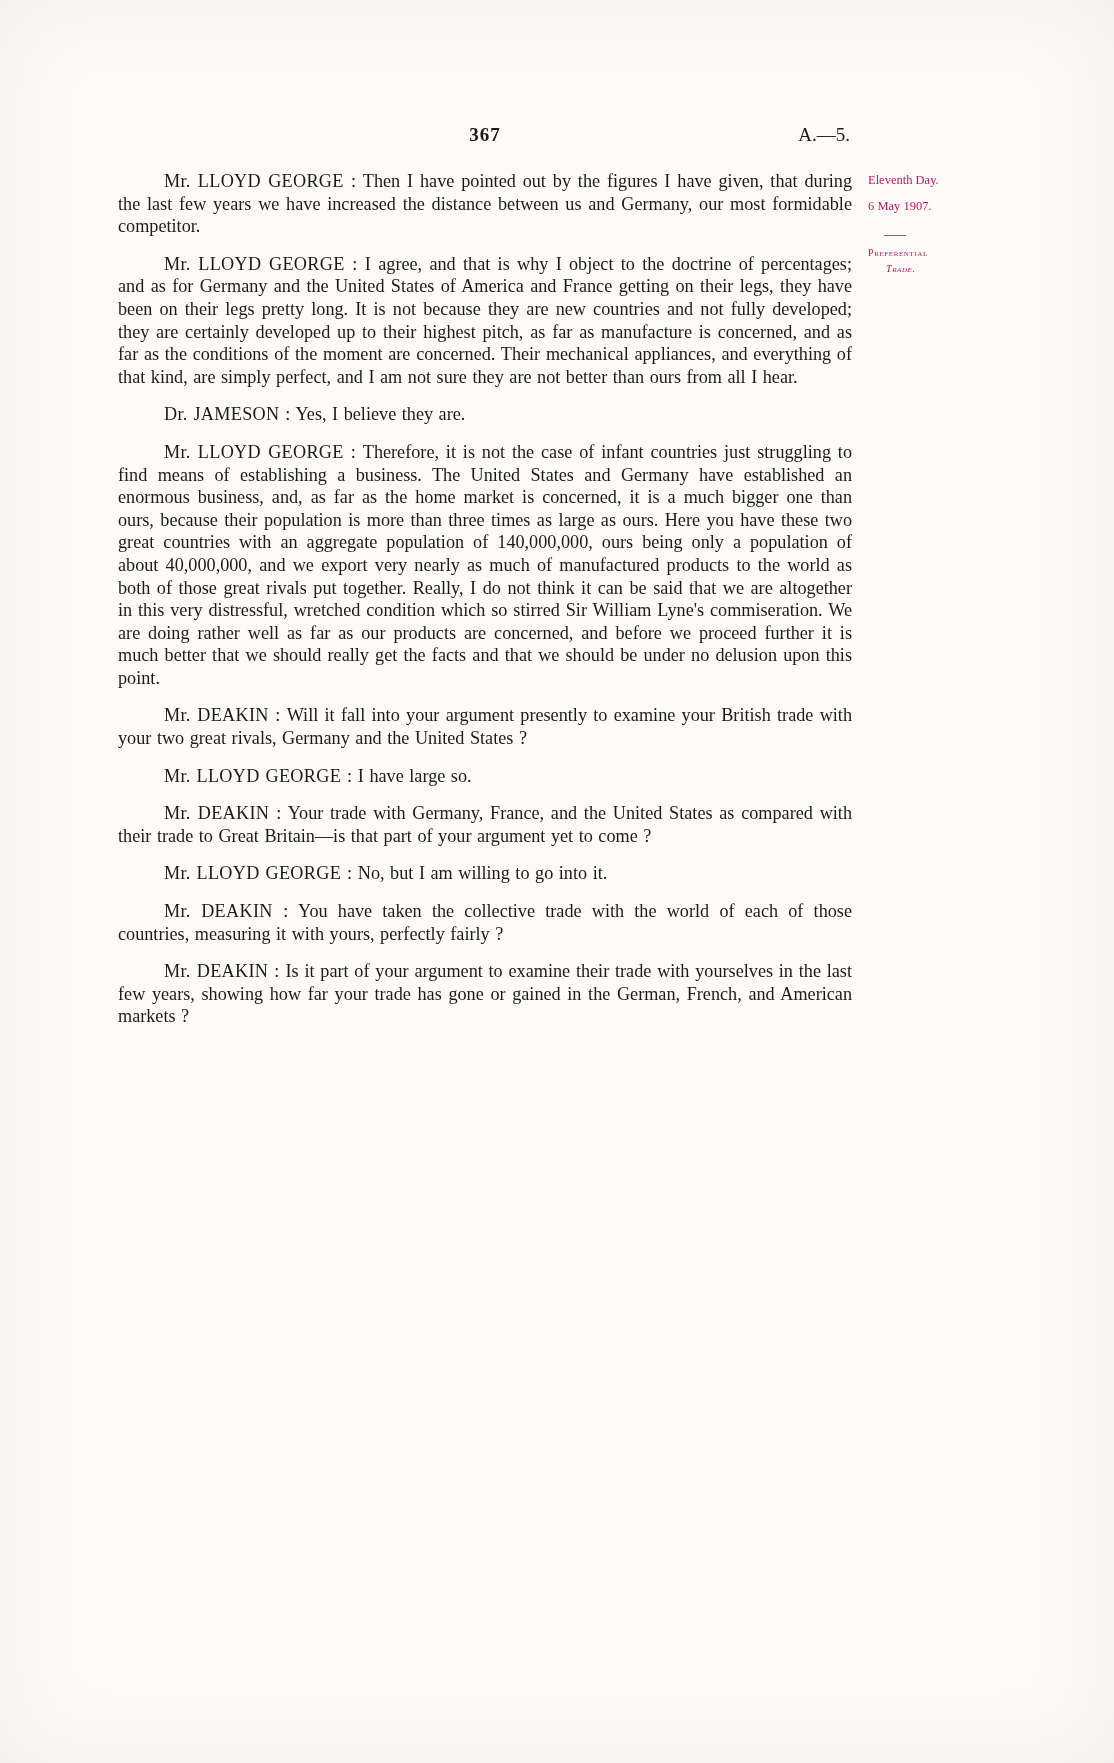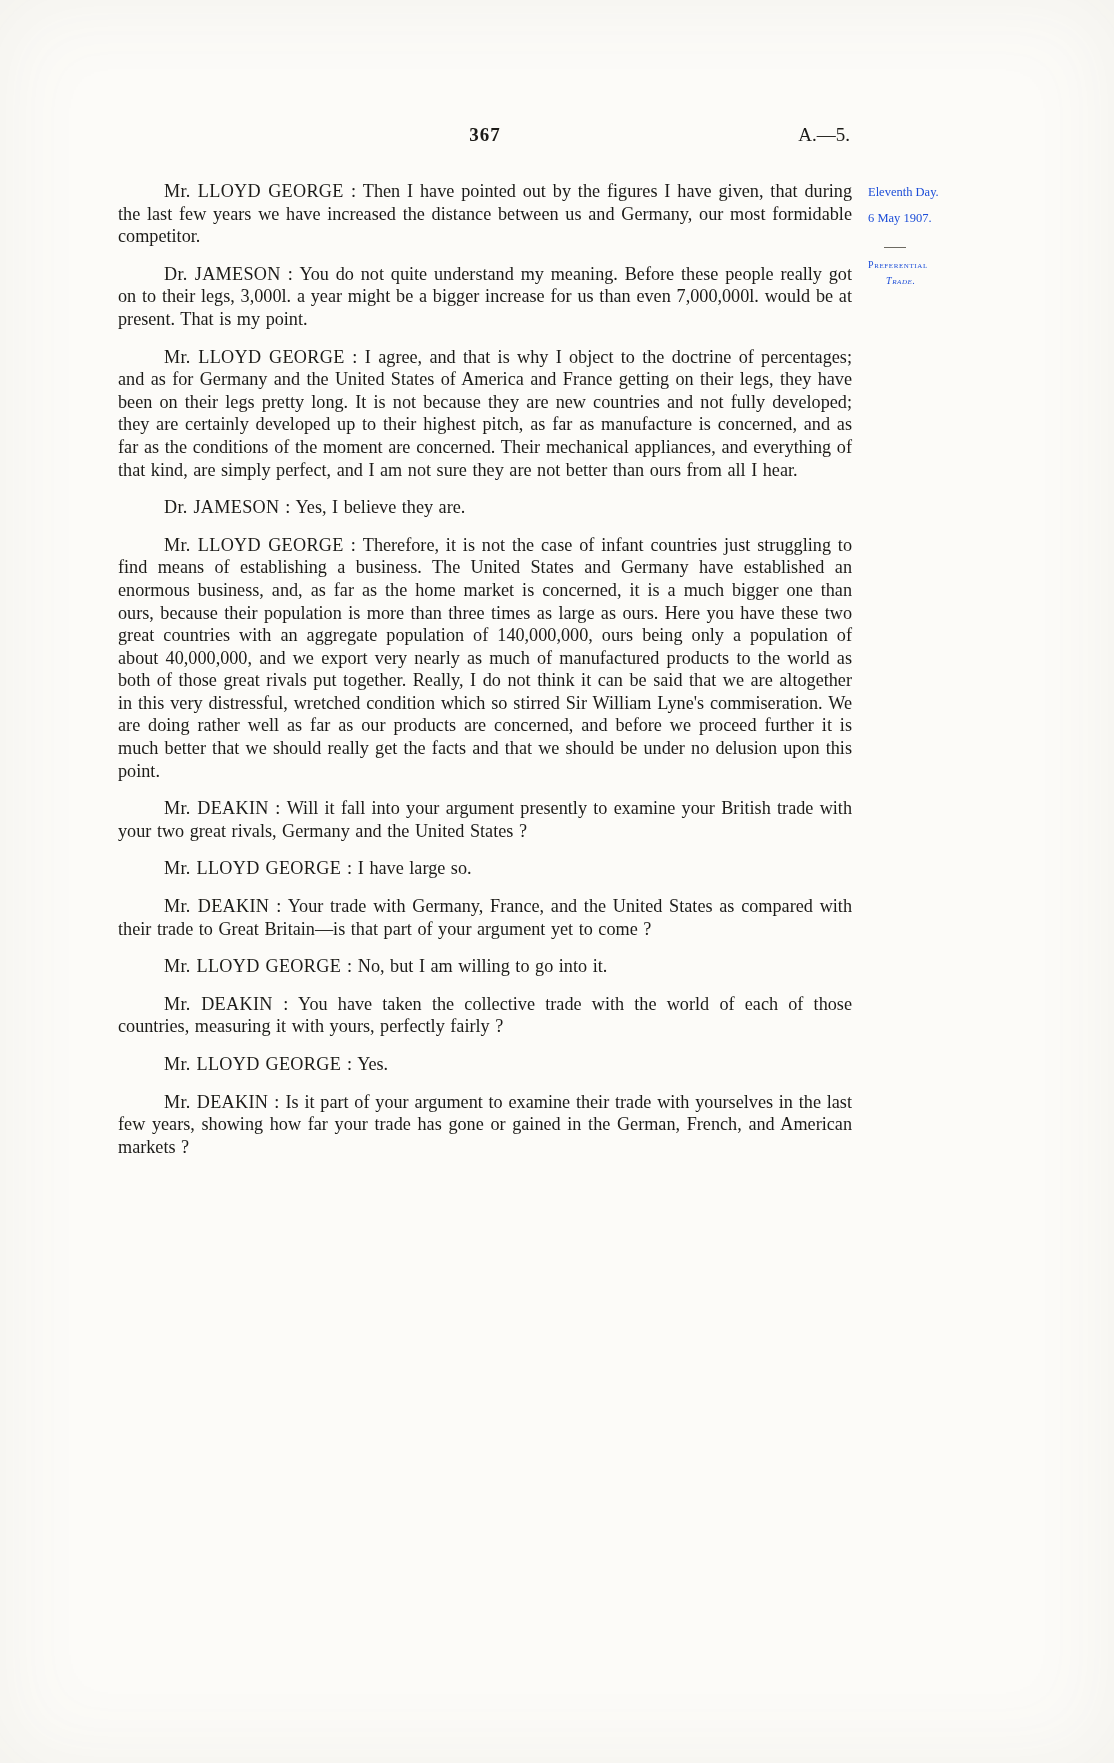--- a/index.html
+++ b/index.html
@@ -27,21 +27,21 @@
   }
   .content {
     position: absolute;
     left: 118px;
     top: 124px;
     width: 734px;
   }
   .header-row {
     position: relative;
     height: 26px;
-    margin-bottom: 30px;
+    margin-bottom: 20px;
   }
   .page-number {
     position: absolute;
     left: 0;
     right: 0;
     text-align: center;
     font-size: 19px;
     font-weight: bold;
     letter-spacing: 1px;
   }
@@ -59,25 +59,25 @@
     text-align: justify;
     text-indent: 46px;
     word-spacing: 1px;
   }
   .speaker {
     letter-spacing: 0.3px;
   }
   .margin-notes {
     position: absolute;
     left: 868px;
-    top: 184px;
+    top: 172px;
     width: 112px;
     font-size: 12.5px;
     line-height: 1.3;
-    color: #1d4ed8;
+    color: #be185d;
   }
   .margin-note-day { margin-bottom: 10px; }
   .margin-note-date { margin-bottom: 20px; }
   .margin-divider {
     width: 22px;
     height: 0;
     border-top: 1px solid #6d6a62;
     margin: 0 0 9px 16px;
   }
   .margin-topic {
@@ -98,39 +98,37 @@
 
   <div class="content">
 
     <div class="header-row">
       <div class="page-number">367</div>
       <div class="doc-ref">A.—5.</div>
     </div>
 
     <p class="para"><span class="speaker">Mr. LLOYD GEORGE :</span> <span>Then I have pointed out by the figures I have given, that during the last few years we have increased the distance between us and Germany, our most formidable competitor.</span></p>
 
-    <p class="para"><span class="speaker">Dr. JAMESON :</span> <span>You do not quite understand my meaning. Before these people really got on to their legs, 3,000l. a year might be a bigger increase for us than even 7,000,000l. would be at present. That is my point.</span></p>
 
     <p class="para"><span class="speaker">Mr. LLOYD GEORGE :</span> <span>I agree, and that is why I object to the doctrine of percentages; and as for Germany and the United States of America and France getting on their legs, they have been on their legs pretty long. It is not because they are new countries and not fully developed; they are certainly developed up to their highest pitch, as far as manufacture is concerned, and as far as the conditions of the moment are concerned. Their mechanical appliances, and everything of that kind, are simply perfect, and I am not sure they are not better than ours from all I hear.</span></p>
 
     <p class="para"><span class="speaker">Dr. JAMESON :</span> <span>Yes, I believe they are.</span></p>
 
     <p class="para"><span class="speaker">Mr. LLOYD GEORGE :</span> <span>Therefore, it is not the case of infant countries just struggling to find means of establishing a business. The United States and Germany have established an enormous business, and, as far as the home market is concerned, it is a much bigger one than ours, because their population is more than three times as large as ours. Here you have these two great countries with an aggregate population of 140,000,000, ours being only a population of about 40,000,000, and we export very nearly as much of manufactured products to the world as both of those great rivals put together. Really, I do not think it can be said that we are altogether in this very distressful, wretched condition which so stirred Sir William Lyne's commiseration. We are doing rather well as far as our products are concerned, and before we proceed further it is much better that we should really get the facts and that we should be under no delusion upon this point.</span></p>
 
     <p class="para"><span class="speaker">Mr. DEAKIN :</span> <span>Will it fall into your argument presently to examine your British trade with your two great rivals, Germany and the United States ?</span></p>
 
     <p class="para"><span class="speaker">Mr. LLOYD GEORGE :</span> <span>I have large so.</span></p>
 
     <p class="para"><span class="speaker">Mr. DEAKIN :</span> <span>Your trade with Germany, France, and the United States as compared with their trade to Great Britain—is that part of your argument yet to come ?</span></p>
 
     <p class="para"><span class="speaker">Mr. LLOYD GEORGE :</span> <span>No, but I am willing to go into it.</span></p>
 
     <p class="para"><span class="speaker">Mr. DEAKIN :</span> <span>You have taken the collective trade with the world of each of those countries, measuring it with yours, perfectly fairly ?</span></p>
 
-    <p class="para"><span class="speaker">Mr. LLOYD GEORGE :</span> <span>Yes.</span></p>
 
     <p class="para"><span class="speaker">Mr. DEAKIN :</span> <span>Is it part of your argument to examine their trade with yourselves in the last few years, showing how far your trade has gone or gained in the German, French, and American markets ?</span></p>
 
   </div>
 
   <div class="margin-notes">
     <div class="margin-note-day">Eleventh Day.</div>
     <div class="margin-note-date">6 May 1907.</div>
     <div class="margin-divider"></div>
     <div class="margin-topic">

